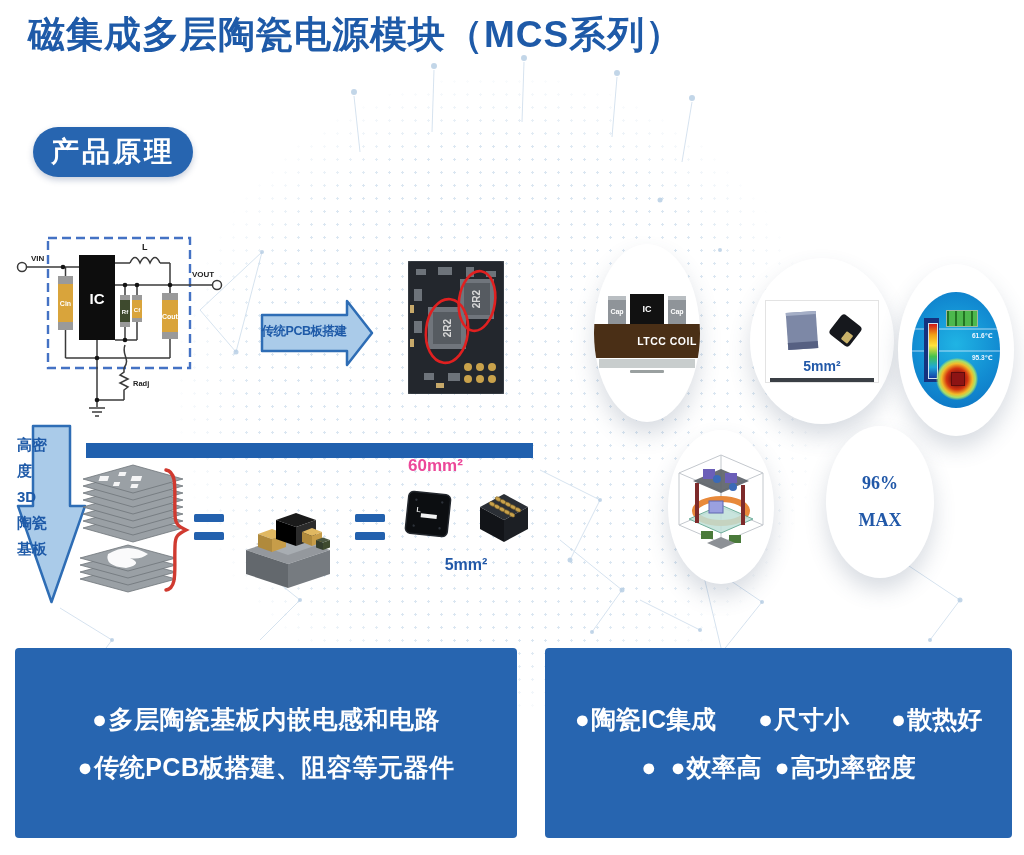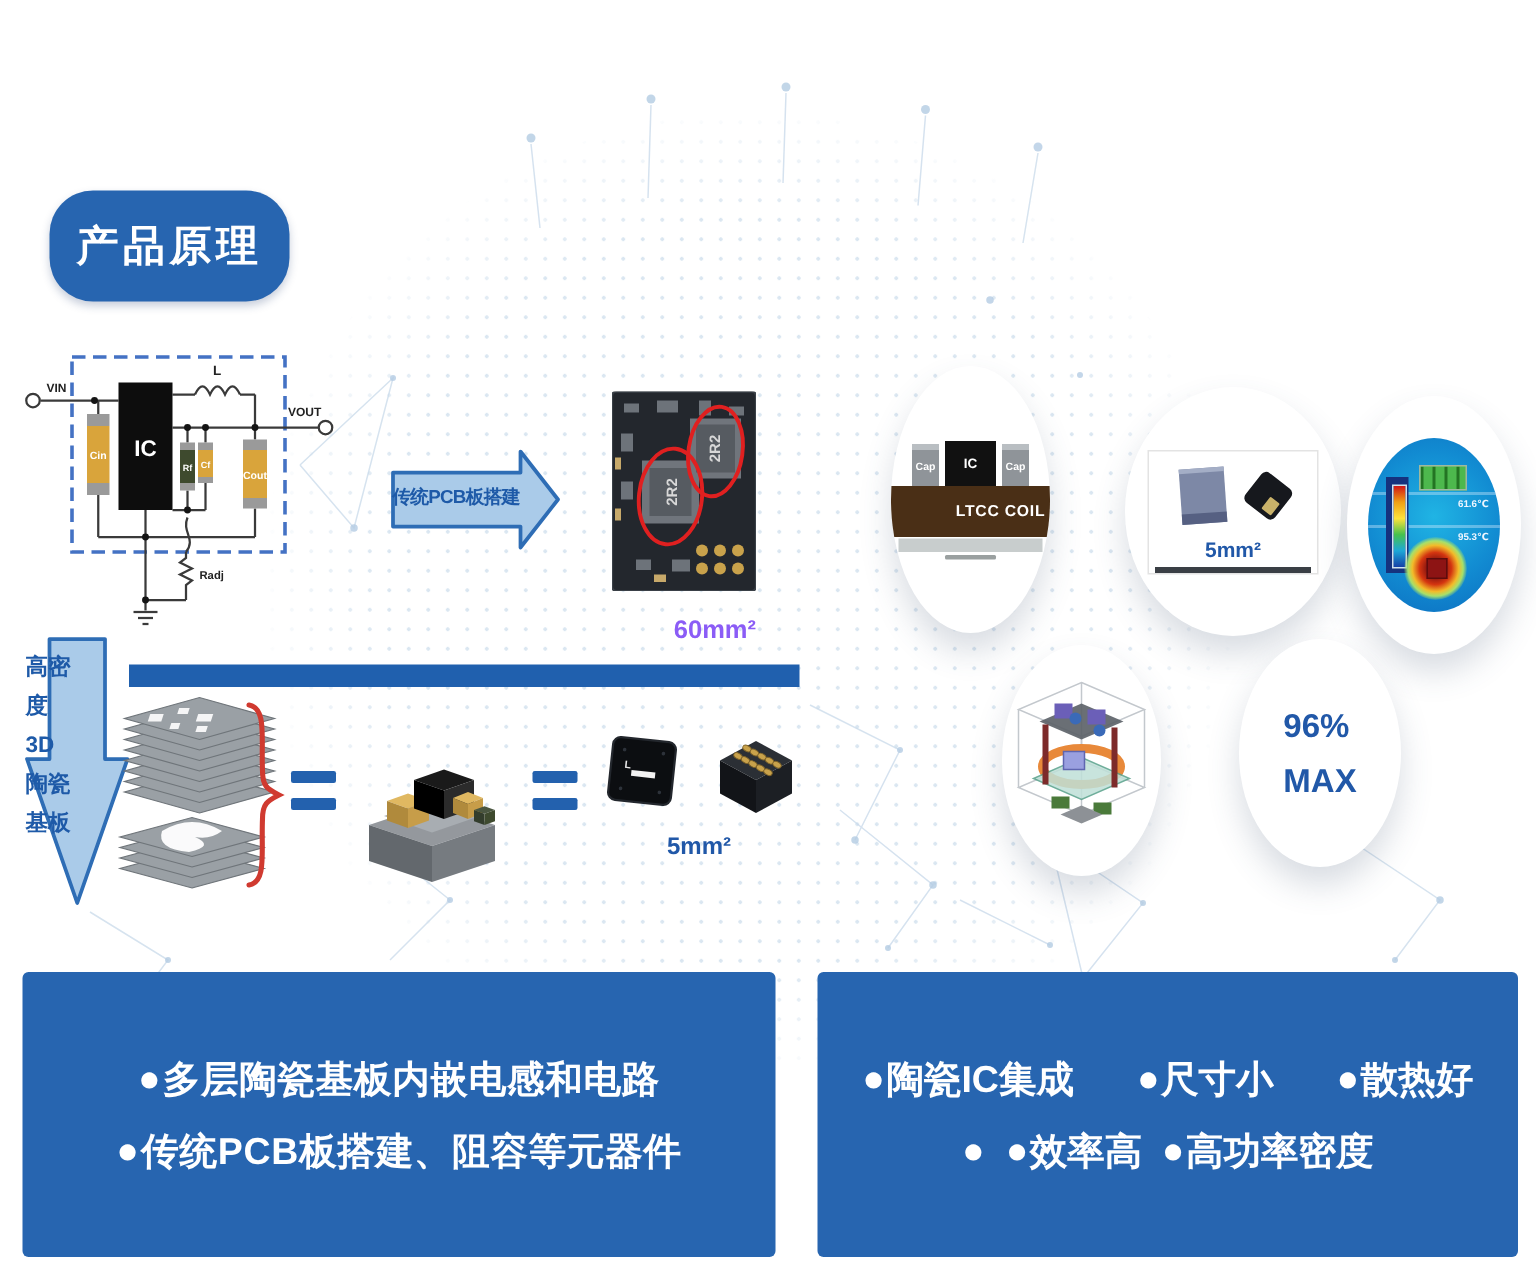--- a/index.html
+++ b/index.html
@@ -23,29 +23,29 @@
   #page-title{
     left:28px;top:10px;width:720px;font-size:37px;font-weight:bold;
     color:#1E5AA8;letter-spacing:1px;
   }
   
   .badge{
     border-radius:29px;background:#2765B0;color:#fff;font-weight:bold;
     font-size:28px;display:flex;align-items:center;justify-content:center;
     letter-spacing:3px;box-shadow:0 3px 6px rgba(30,60,110,.25);
   }
-  #badge-principle{left:33px;top:127px;width:160px;height:74px;}
+  #badge-principle{left:33px;top:127px;width:160px;height:50px;}
   #badge-features{left:572px;top:128px;width:160px;height:56px;}
   
   #flow-arrow-label{
     left:258px;top:323px;width:92px;text-align:center;
     font-size:12.5px;font-weight:bold;color:#1E5AA8;letter-spacing:-.5px;
   }
   
-  .caption-dark{font-size:17px;font-weight:bold;color:#8b5cf6;text-align:right;}
+  .caption-dark{font-size:17px;font-weight:bold;color:#ec4899;text-align:left;margin-top:46px;}
   .caption-blue{font-size:16px;font-weight:bold;color:#2158A8;text-align:center;}
   
   .dar-line{width:70px;text-align:left;font-size:15px;font-weight:bold;color:#1E5AA8;line-height:26px;}
   
   #divider-bar{left:86px;top:443px;width:447px;height:15px;background:#2060AE;}
   
   .equals{width:30px;height:26px;display:flex;flex-direction:column;justify-content:space-between;}
   .equals div{height:8px;background:#2361AE;border-radius:1.5px;}
   
   .ecard{
@@ -86,21 +86,21 @@
   .tcolorbar{position:absolute;left:3.5px;top:5px;width:8px;height:54px;border:1px solid #cfe2ef;
     background:linear-gradient(#d01616,#f0a015,#ffe23a,#46c24d,#1da8d8,#1440a8);}
   .tline{position:absolute;left:0;width:100%;height:2px;background:rgba(220,240,255,.38);}
   .tgreen{position:absolute;left:34px;top:18px;width:30px;height:15px;background:#4db84d;border:1px solid #9fb9a0;
     background-image:linear-gradient(90deg, rgba(0,60,0,.55) 2px, rgba(0,0,0,0) 2px);background-size:8px 100%;}
   .ttemp{position:absolute;color:#eef6ff;font-size:6.5px;font-weight:bold;}
   .thotspot{position:absolute;left:24px;bottom:8px;width:42px;height:42px;border-radius:50%;
     background:radial-gradient(circle, #7d1010 0 16%, #d43510 36%, #f2bc2a 52%, #a7e06a 62%, rgba(60,190,235,0) 72%);}
   .thot-core{position:absolute;left:15px;top:14px;width:12px;height:12px;background:#8d1414;border:1px solid #5f0c0c;}
   
-  .eff-text{color:#2158A8;font-weight:bold;font-size:22px;line-height:37px;}
+  .eff-text{color:#2158A8;font-weight:bold;font-size:18px;line-height:37px;text-align:center;font-family:Liberation Serif, serif;}
   
   .panel{background:#2765B0;border-radius:4px;display:flex;flex-direction:column;
     justify-content:center;align-items:center;gap:15px;color:#fff;}
   #panel-left{left:15px;top:648px;width:502px;height:190px;}
   #panel-right{left:545px;top:648px;width:467px;height:190px;}
   .p-line{display:flex;align-items:center;font-size:25px;font-weight:bold;letter-spacing:.5px;white-space:nowrap;}
   .p-row{display:flex;align-items:center;white-space:nowrap;}
   .row-wide{gap:42px;} .row-tight{gap:13px;}
   .p-item{display:flex;align-items:center;font-size:25px;font-weight:bold;}
   .blt{margin-right:1px;}
@@ -145,20 +145,21 @@
       <circle cx="300" cy="600" r="2"></circle>
         <circle cx="930" cy="640" r="2"></circle>
       <circle cx="960" cy="600" r="2.5"></circle>
         <circle cx="700" cy="630" r="2"></circle>
       <circle cx="112" cy="640" r="2"></circle>
         <circle cx="660" cy="200" r="2.5"></circle>
         <circle cx="720" cy="250" r="2"></circle>
     </g>
   </svg>
 
+  <div id="page-title" class="abs">磁集成多层陶瓷电源模块（MCS系列）</div>
 
   <div id="badge-principle" class="abs badge">产品原理</div>
 
   <svg class="abs" style="left:0;top:228px" width="235" height="200" viewBox="0 0 235 200">
     <rect x="48" y="10" width="142" height="130" fill="none" stroke="#4472C4" stroke-width="2.4" stroke-dasharray="9 5"></rect>
     <g stroke="#3a3a3a" stroke-width="1.5" fill="none">
       <line x1="27" y1="39" x2="79" y2="39"></line>
       <line x1="65.5" y1="39" x2="65.5" y2="48"></line>
       <line x1="65.5" y1="102" x2="65.5" y2="130"></line>
       <line x1="115" y1="35" x2="130" y2="35"></line>

